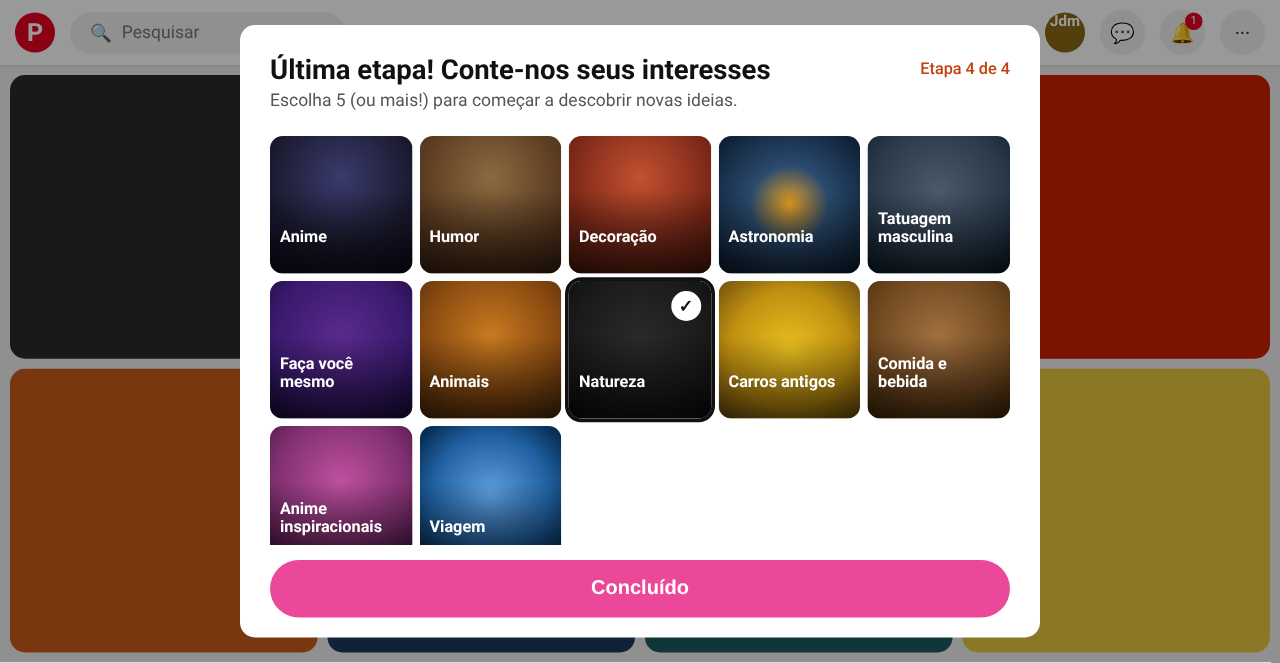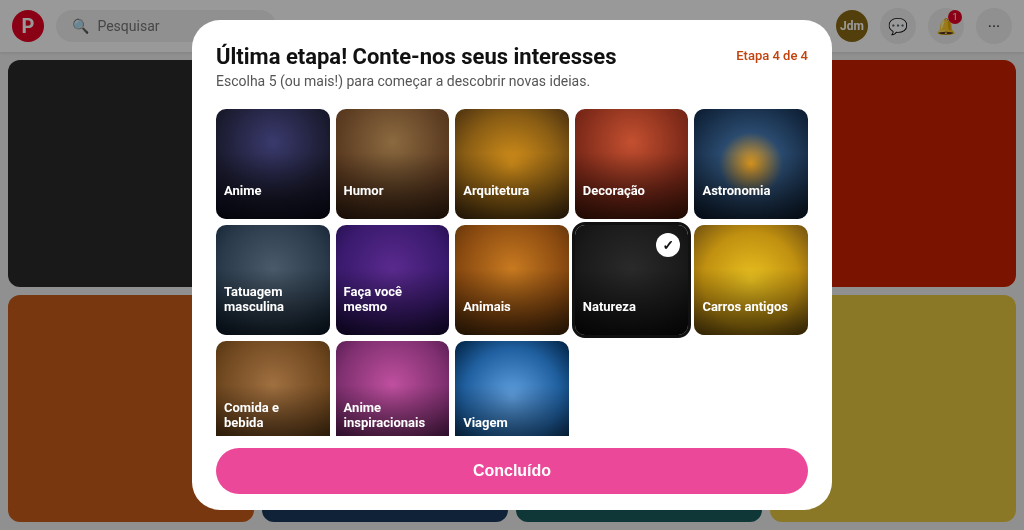--- a/index.html
+++ b/index.html
@@ -61,21 +61,20 @@
     }
 
     .nav-spacer { flex: 1; }
 
     .nav-avatar {
       width: 32px;
       height: 32px;
       background: #8B6914;
       border-radius: 50%;
       display: flex;
-      align-items: center;
       justify-content: center;
       color: white;
       font-size: 12px;
       font-weight: bold;
     }
 
     .nav-icon-btn {
       width: 36px;
       height: 36px;
       border-radius: 50%;
@@ -118,21 +117,21 @@
       inset: 0;
       background: rgba(0,0,0,0.4);
       display: flex;
       align-items: center;
       justify-content: center;
       z-index: 100;
     }
 
     .modal {
       background: white;
-      border-radius: 28px;
+      border-radius: 12px;
       width: 640px;
       max-height: 490px;
       display: flex;
       flex-direction: column;
       position: relative;
       overflow: hidden;
     }
 
     .modal-header {
       padding: 24px 24px 12px 24px;
@@ -354,25 +353,20 @@
             <div class="interest-card-bg" style="background: radial-gradient(circle at 50% 30%, rgb(58, 58, 110) 0%, rgb(26, 26, 46) 60%, rgb(10, 10, 30) 100%);"></div>
             <div class="interest-card-overlay"></div>
             <div class="interest-card-label">Anime</div>
           </div>
           <div class="interest-card">
             <div class="interest-card-bg" style="background: radial-gradient(circle at 50% 30%, rgb(139, 106, 64) 0%, rgb(90, 58, 32) 60%, rgb(58, 32, 16) 100%);"></div>
             <div class="interest-card-overlay"></div>
             <div class="interest-card-label">Humor</div>
           </div>
           <div class="interest-card">
-            <div class="interest-card-bg" style="background: radial-gradient(circle, rgb(212, 144, 26) 0%, rgb(139, 94, 20) 60%, rgb(74, 48, 16) 100%);"></div>
-            <div class="interest-card-overlay"></div>
-            <div class="interest-card-label">Arquitetura</div>
-          </div>
-          <div class="interest-card">
             <div class="interest-card-bg" style="background: radial-gradient(circle at 50% 30%, rgb(196, 80, 48) 0%, rgb(122, 40, 24) 60%, rgb(74, 24, 8) 100%);"></div>
             <div class="interest-card-overlay"></div>
             <div class="interest-card-label">Decoração</div>
           </div>
           <div class="interest-card">
             <div class="interest-card-bg" style="background: radial-gradient(circle, rgb(232, 160, 32) 0%, rgb(42, 74, 110) 40%, rgb(10, 26, 46) 100%);"></div>
             <div class="interest-card-overlay"></div>
             <div class="interest-card-label">Astronomia</div>
           </div>
           <div class="interest-card">

